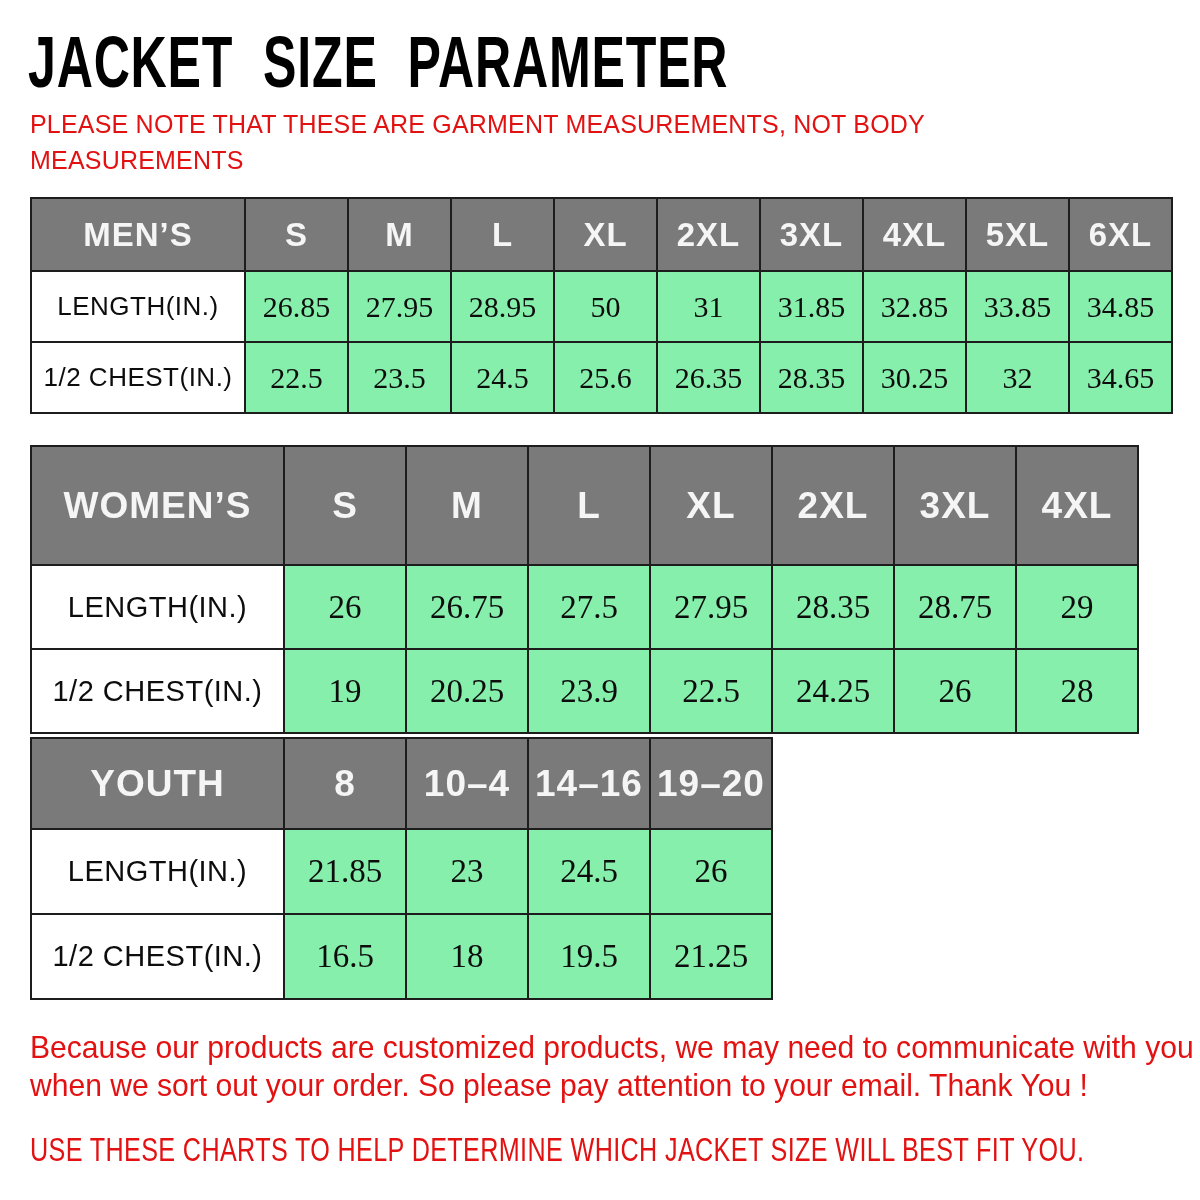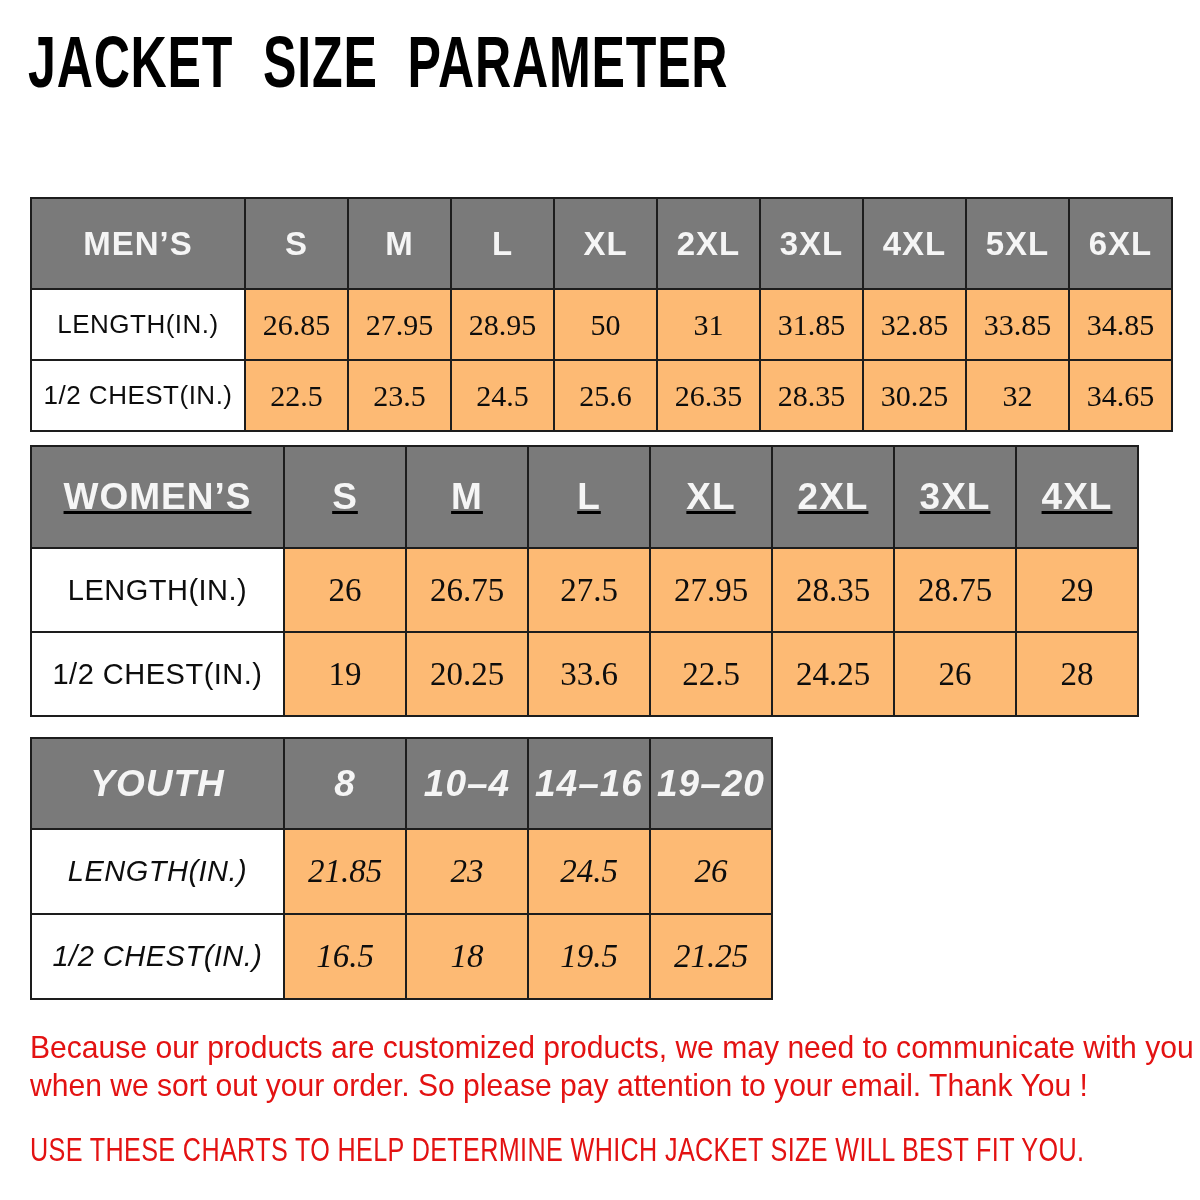--- a/index.html
+++ b/index.html
@@ -22,48 +22,48 @@
     width:1000px;
     font-size:25px;font-weight:500;
     color:var(--accent-red,#e31212);
     line-height:36px;
     white-space:pre-line;
     letter-spacing:0.2px;
   }
   .table-wrap{position:absolute;left:30px;}
   #mens-wrap{top:197px;}
   #womens-wrap{top:445px;}
-  #youth-wrap{top:737px;font-style:italic;}
+  #youth-wrap{top:737px;}
 
   table.size-table{border-collapse:collapse;table-layout:fixed;}
   table.size-table th, table.size-table td{
     border:2px solid var(--border-color,#1d1d1d);
     text-align:center;vertical-align:middle;padding:0;
     overflow:hidden;
   }
   table.size-table thead th{
     background:var(--header-gray,#7a7a7a);
     color:var(--header-text,#f5f5f5);
     font-weight:600;letter-spacing:1px;
   }
   table.size-table td.row-label{
     background:#fff;color:var(--cell-text,#0d0d0d);
     font-weight:500;letter-spacing:0.5px;
   }
   table.size-table td.val{
-    background:#fdba74;color:var(--cell-text,#0d0d0d);
+    background:#86efac;color:var(--cell-text,#0d0d0d);
     font-family:"Liberation Serif", serif;font-weight:500;
   }
-  .t-mens thead tr{height:91px;}
+  .t-mens thead tr{height:73px;}
   .t-mens tbody tr{height:71px;}
   .t-mens thead th{font-size:33px;}
   .t-mens td.row-label{font-size:26px;}
   .t-mens td.val{font-size:30px;}
 
-  .t-womens thead tr{height:102px;text-decoration:underline;}
+  .t-womens thead tr{height:119px;}
   .t-womens tbody tr{height:84px;}
   .t-womens thead th{font-size:37px;}
   .t-womens td.row-label{font-size:29px;}
   .t-womens td.val{font-size:33px;}
 
   .t-youth thead tr{height:91px;}
   .t-youth tbody tr{height:85px;}
   .t-youth thead th{font-size:37px;}
   .t-youth td.row-label{font-size:29px;}
   .t-youth td.val{font-size:33px;}
@@ -81,20 +81,22 @@
     font-size:34px;color:var(--accent-red,#e31212);
     white-space:nowrap;letter-spacing:0.5px;
     transform:scale(0.74,1);transform-origin:left top;
   }
 </style>
 </head>
 <body>
 
 <div class="page">
   <h1 class="title">JACKET SIZE PARAMETER</h1>
+  <p class="note">PLEASE NOTE THAT THESE ARE GARMENT MEASUREMENTS, NOT BODY
+MEASUREMENTS</p>
 
   <div class="table-wrap" id="mens-wrap">
       <table class="size-table t-mens">
         <colgroup>
           <col style="width: 214px;">
           <col style="width: 103px;">
           <col style="width: 103px;">
           <col style="width: 103px;">
           <col style="width: 103px;">
           <col style="width: 103px;">
@@ -177,21 +179,21 @@
             <td class="val">27.5</td>
             <td class="val">27.95</td>
             <td class="val">28.35</td>
             <td class="val">28.75</td>
             <td class="val">29</td>
           </tr>
           <tr>
             <td class="row-label">1/2 CHEST(IN.)</td>
             <td class="val">19</td>
             <td class="val">20.25</td>
-            <td class="val">33.6</td>
+            <td class="val">23.9</td>
             <td class="val">22.5</td>
             <td class="val">24.25</td>
             <td class="val">26</td>
             <td class="val">28</td>
           </tr>
         </tbody>
       </table>
     </div>
   <div class="table-wrap" id="youth-wrap">
       <table class="size-table t-youth">

